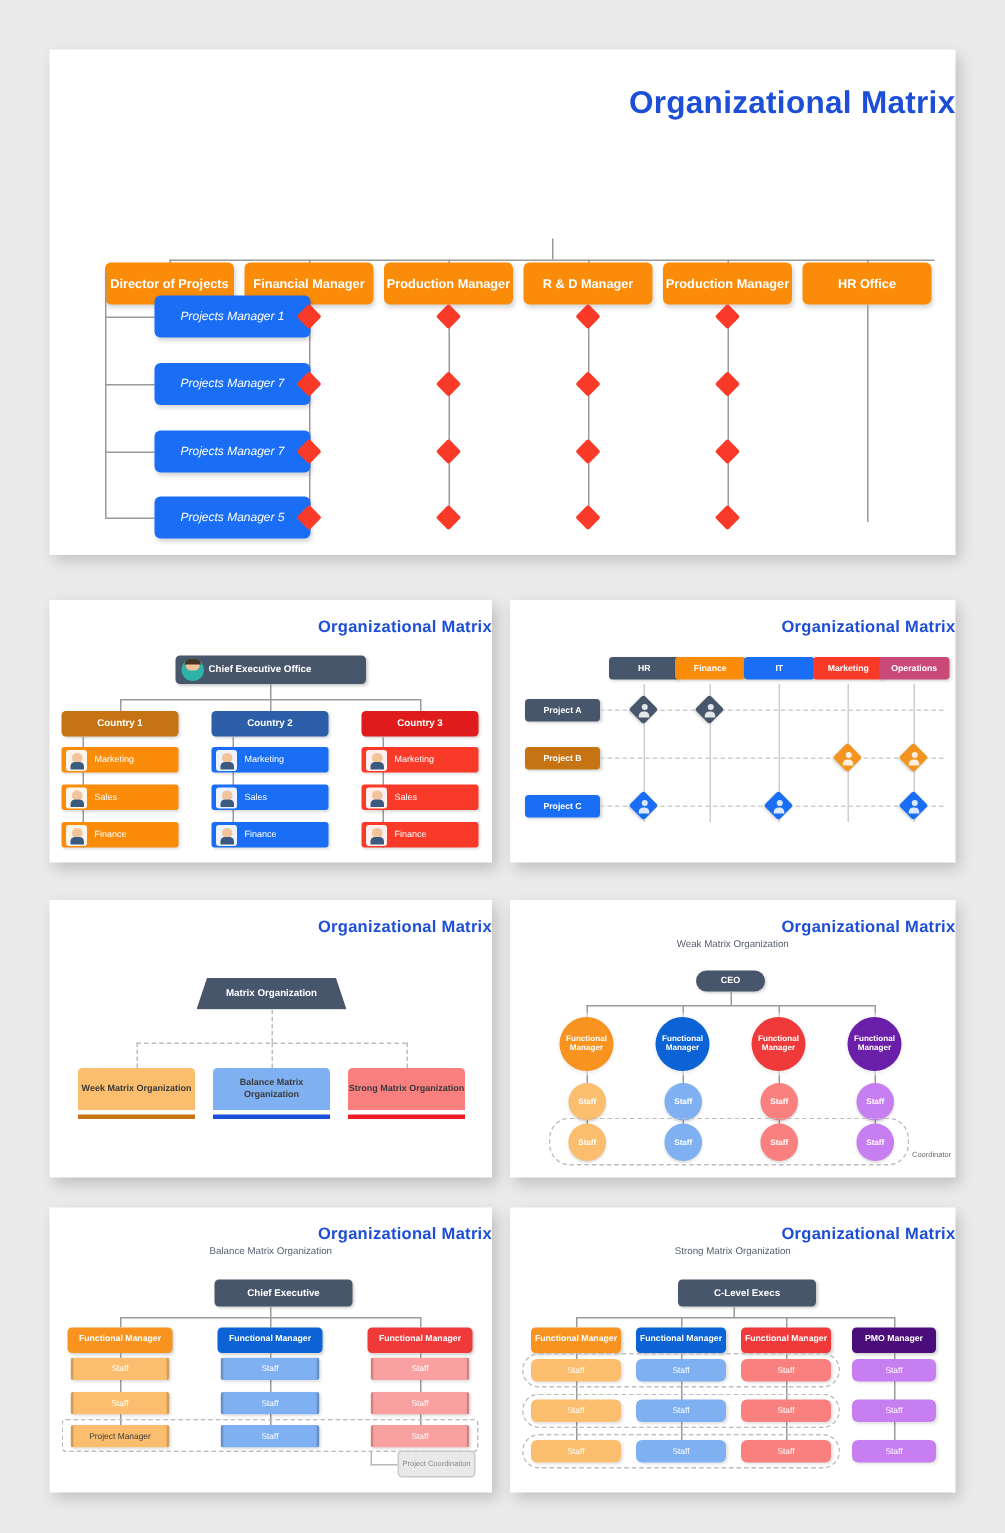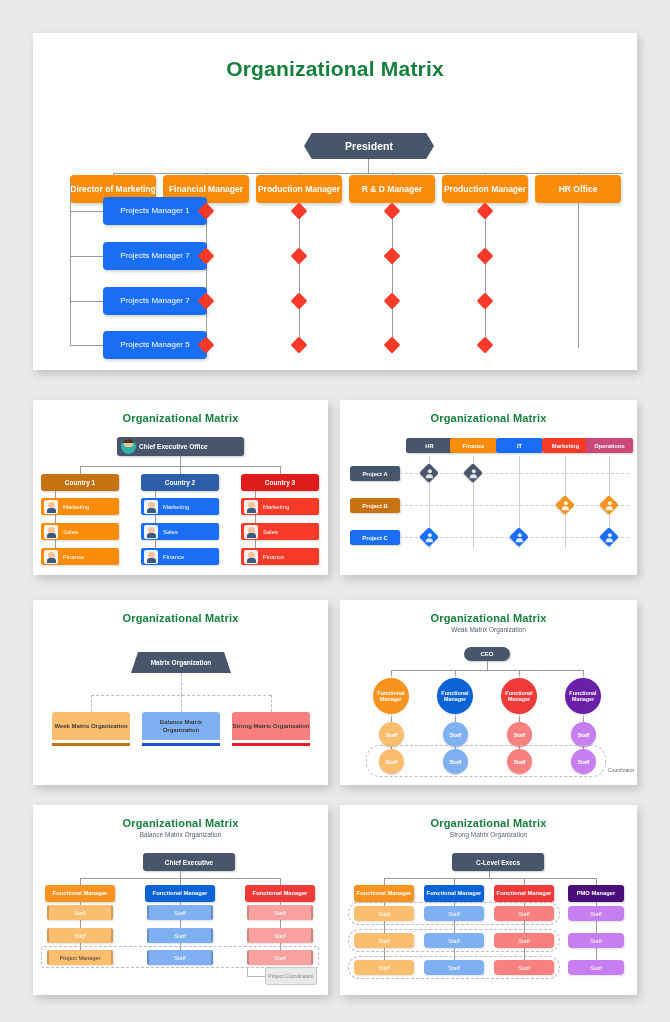--- a/index.html
+++ b/index.html
@@ -9,23 +9,23 @@
     font-family:"Liberation Sans", sans-serif;
     position:relative;
     overflow:hidden;
   }
   .panel {
     position:absolute;
     background:#fff;
     box-shadow: 3px 4px 9px rgba(0,0,0,0.18);
   }
   .ttl {
-    text-align:center;
+    text-align:right;
     font-weight:bold;
-    color:#15803d;
+    color:#1d4ed8;
     letter-spacing:.2px;
   }
   .sub { text-align:center; color:#555f6e; }
 
   
   #p1 { left:33px; top:33px; width:604px; height:337px; }
   #p1 .ttl { font-size:21px; margin-top:24px; }
   .hero-stage { position:absolute; left:0; top:0; width:100%; height:100%; }
   .pres {
     position:absolute; left:271px; top:100px; width:130px; height:26px;
@@ -41,20 +41,21 @@
     font-size:8.5px; font-weight:bold; line-height:10.5px;
     display:flex; align-items:center; justify-content:center; text-align:center;
     box-shadow:1px 2px 3px rgba(0,0,0,.16);
   }
   .pmbox {
     position:absolute; left:70px; width:104px; height:28px;
     background:#1a6ef5; border-radius:4px; color:#fff;
     font-size:8px; line-height:10px;
     display:flex; align-items:center; justify-content:center; text-align:center;
     box-shadow:1px 2px 3px rgba(0,0,0,.16);
+    font-style:italic;
   }
   .dia {
     position:absolute; width:12px; height:12px; background:#fa3a28;
     transform:rotate(45deg); border-radius:1.5px;
   }
 
   
   .sp .ttl { font-size:11px; }
   .sp .sub { font-size:6.5px; margin-top:2px; }
   #p2 { left:33px; top:400px;  width:295px; height:175px; }
@@ -158,32 +159,31 @@
     border-radius:3px; color:#8a8a8a; font-size:5px; line-height:6px;
     display:flex; align-items:center; justify-content:center; text-align:center; }
   .thin { position:absolute; background:#b9b9b9; }
 </style>
 </head>
 <body>
 
 <div class="panel" id="p1">
   <div class="ttl">Organizational Matrix</div>
   <div class="hero-stage">
-    <div class="pres">President</div>
     <div class="vline" style="left:335px; top:126px; height:14px;"></div>
     <div class="hline" style="left:80px; top:140px; width:510px;"></div>
 
     <div class="vline" style="left:80px;  top:140px; height:4px;"></div>
     <div class="vline" style="left:173px; top:140px; height:4px;"></div>
     <div class="vline" style="left:266px; top:140px; height:4px;"></div>
     <div class="vline" style="left:359px; top:140px; height:4px;"></div>
     <div class="vline" style="left:452px; top:140px; height:4px;"></div>
     <div class="vline" style="left:545px; top:140px; height:4px;"></div>
 
-    <div class="dept" style="left:37px;">Director of Marketing</div>
+    <div class="dept" style="left:37px;">Director of Projects</div>
     <div class="dept" style="left:130px;">Financial Manager</div>
     <div class="dept" style="left:223px;">Production Manager</div>
     <div class="dept" style="left:316px;">R &amp; D Manager</div>
     <div class="dept" style="left:409px;">Production Manager</div>
     <div class="dept" style="left:502px;">HR Office</div>
 
     <div class="vline" style="left:173px; top:170px; height:145px;"></div>
     <div class="vline" style="left:266px; top:170px; height:145px;"></div>
     <div class="vline" style="left:359px; top:170px; height:145px;"></div>
     <div class="vline" style="left:452px; top:170px; height:145px;"></div>

